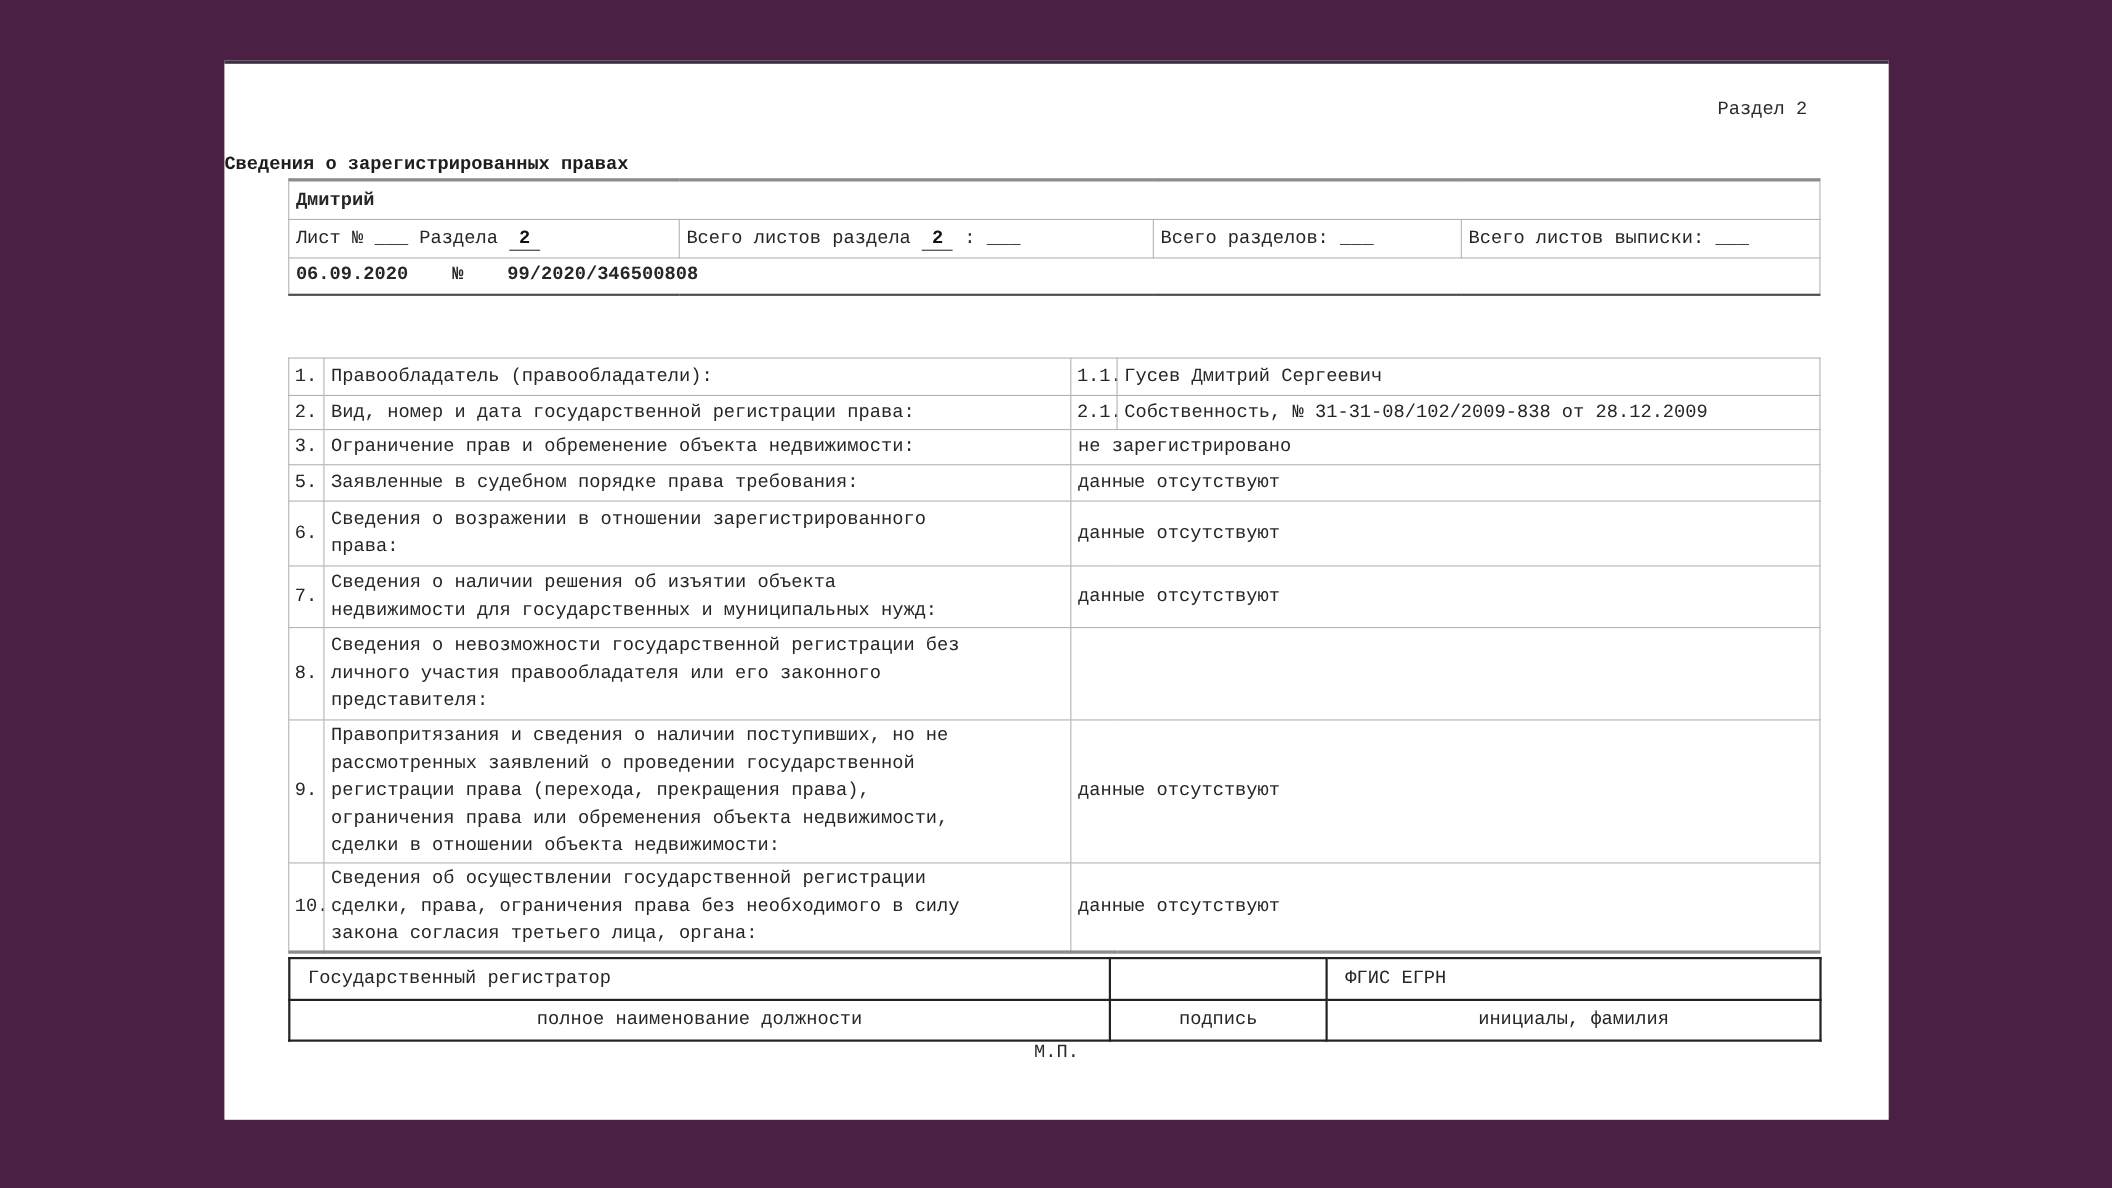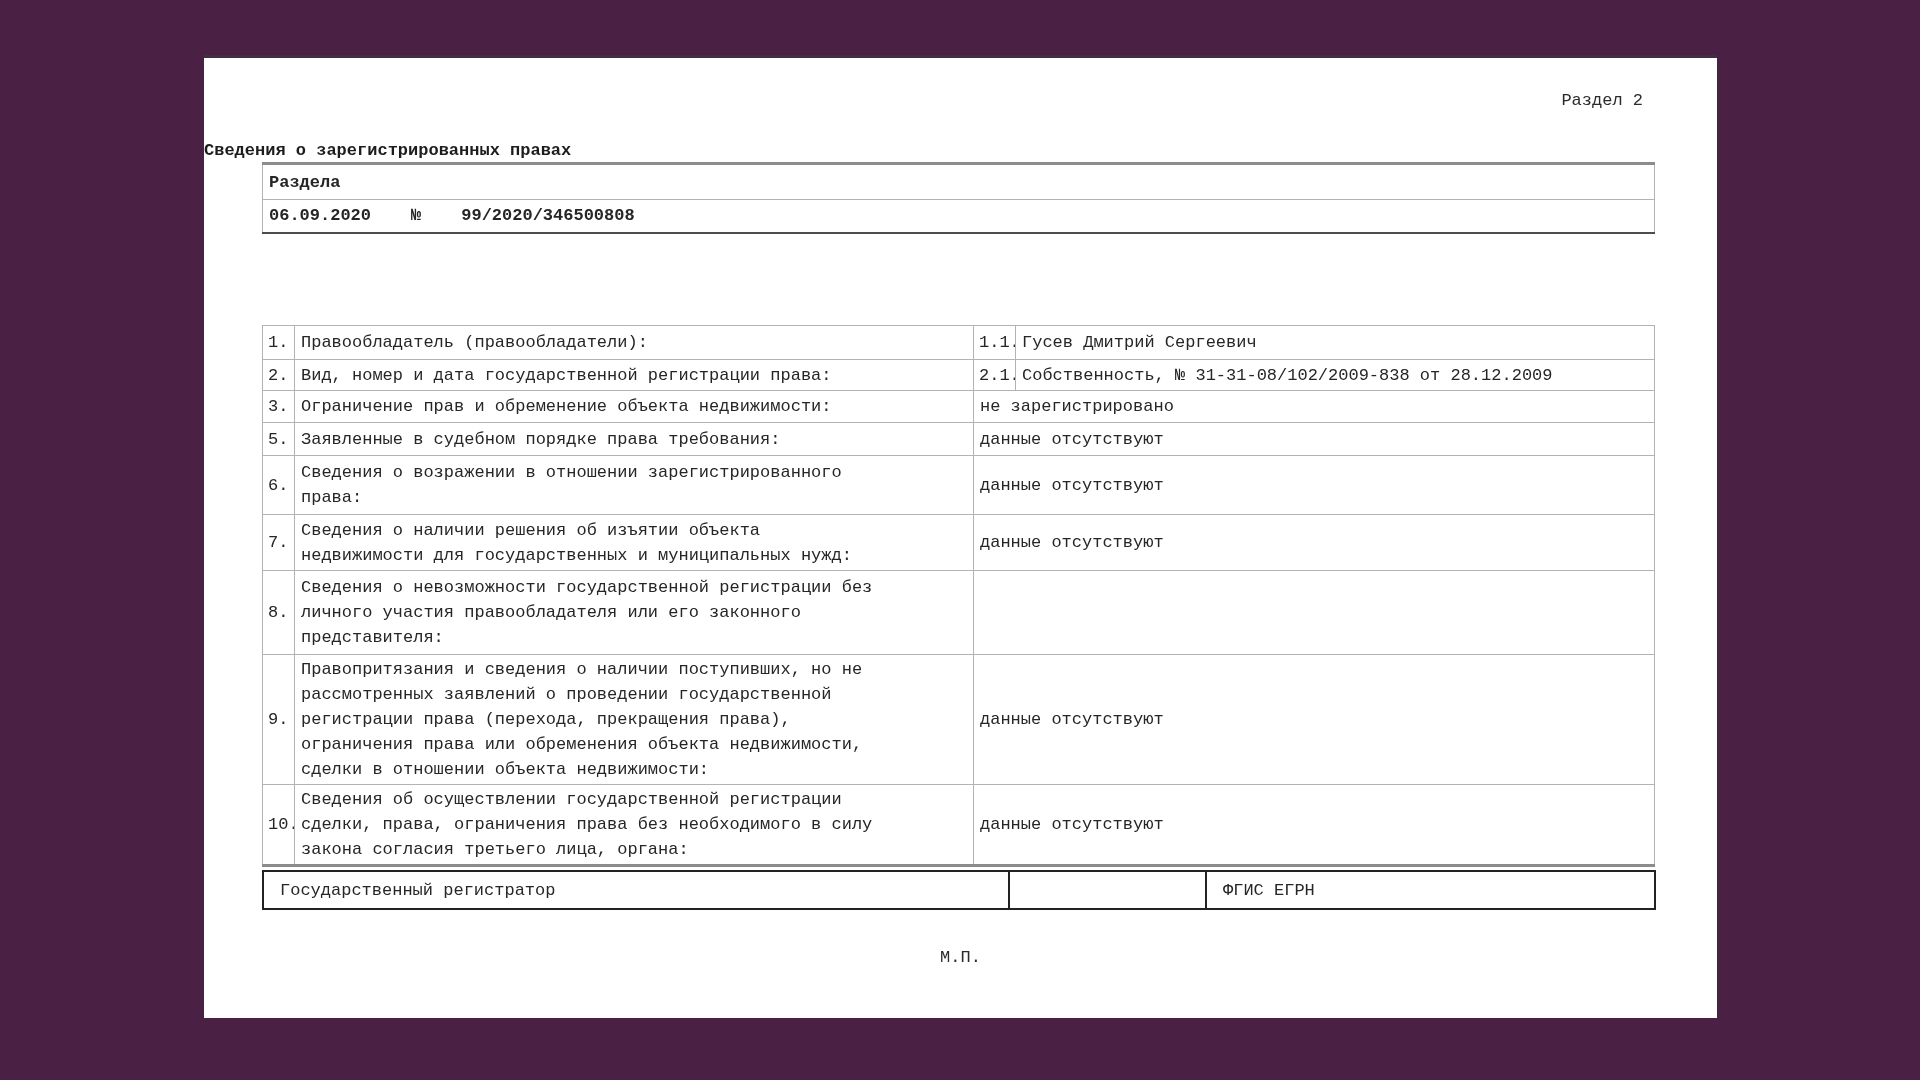--- a/index.html
+++ b/index.html
@@ -98,21 +98,27 @@
 
     <table class="tbl info-table">
       <colgroup>
           <col style="width:355px">
           <col style="width:431px">
           <col style="width:280px">
           <col style="width:326px">
         </colgroup>
       <tbody>
           <tr style="height:36px">
-        <td colspan="4" class="cell-bold">Раздела</td>
+        <td colspan="4" class="cell-bold">Дмитрий</td>
+      </tr>
+      <tr style="height:35px">
+        <td><span>Лист № ___ Раздела</span> <span class="num-blank">2</span></td>
+        <td><span>Всего листов раздела</span> <span class="num-blank">2</span> <span>: ___</span></td>
+        <td>Всего разделов: ___</td>
+        <td>Всего листов выписки: ___</td>
       </tr>
       <tr style="height:33px">
         <td colspan="4" class="cell-bold">
           <span>06.09.2020</span><span class="date-gap"></span><span>№</span><span class="date-gap"></span><span>99/2020/346500808</span>
         </td>
       </tr>
     </tbody>
       </table>
 
     <table class="tbl rights-table">
@@ -178,19 +184,24 @@
           <col style="width:746px">
           <col style="width:197px">
           <col style="width:449px">
         </colgroup>
       <tbody>
           <tr style="height:38px">
         <td>Государственный регистратор</td>
         <td></td>
         <td>ФГИС ЕГРН</td>
       </tr>
+      <tr style="height:37px">
+        <td class="cell-center">полное наименование должности</td>
+        <td class="cell-center">подпись</td>
+        <td class="cell-center">инициалы, фамилия</td>
+      </tr>
     </tbody>
       </table>
 
     <div class="stamp">М.П.</div>
 
   </div>
 </div>
 
 </body></html>

